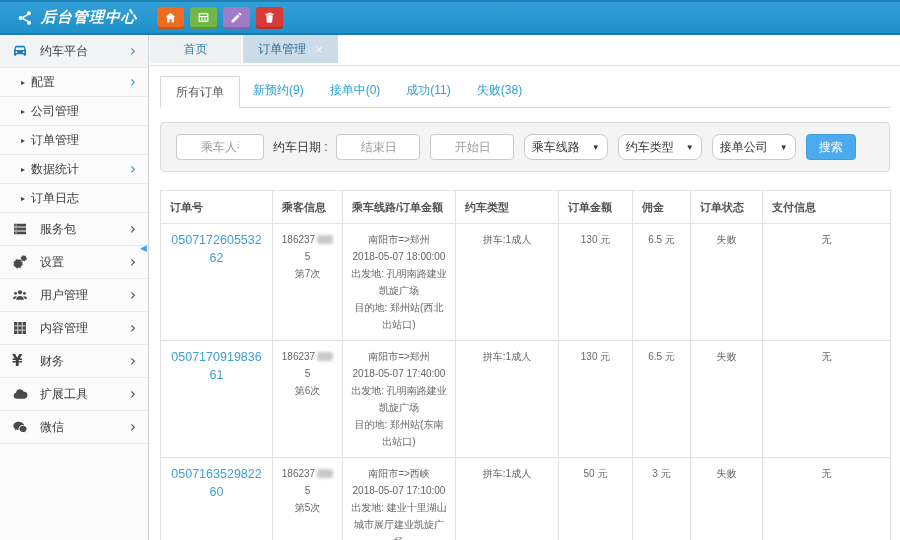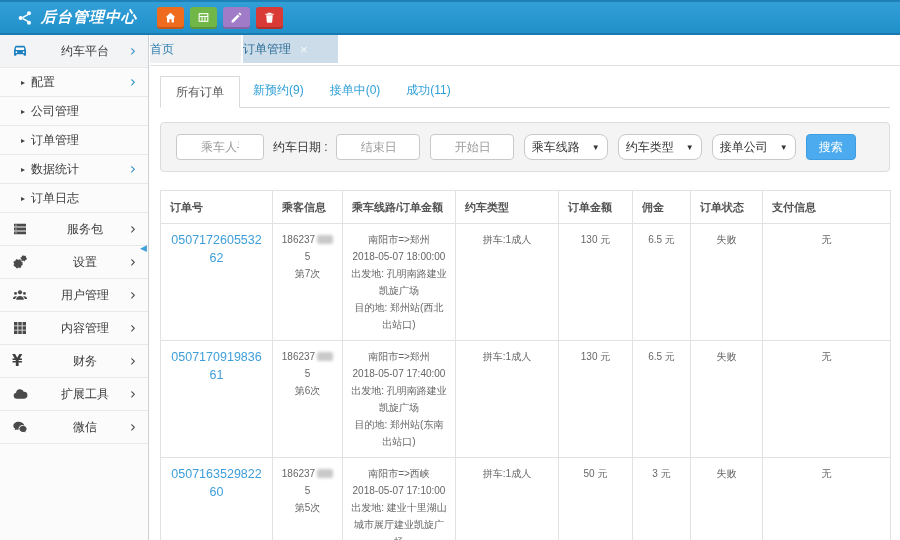--- a/index.html
+++ b/index.html
@@ -19,38 +19,38 @@
   .hbtns{ display:flex; margin-left:14px; }
   .hbtn{ width:27px; height:22px; border-radius:3px; margin-left:6px; display:flex;
          align-items:center; justify-content:center; box-shadow:inset 0 -2px rgba(0,0,0,.18); cursor:pointer; }
   .hbtn svg{ width:13px; height:13px; fill:#fff; stroke:none; }
   .hbtn svg.stroked{ fill:none; stroke:#fff; stroke-width:2; }
 
   
   .sidebar{ position:absolute; top:35px; left:0; width:149px; bottom:0;
             background:#fbfbfb; border-right:1px solid #ccd1d4; }
   .side-item{ display:flex; align-items:center; border-bottom:1px solid #e9e9e9; cursor:pointer; background:#fbfbfb; }
-  .side-item.main{ height:33px; padding:0 12px 0 12px;text-align:center; }
+  .side-item.main{ height:33px; padding:0 12px 0 12px; }
   .side-item.sub{ height:29px; padding:0 12px 0 21px; }
   .side-item.main:first-child{ background:#f2f4f5; }
   .s-icon{ width:21px; margin-right:7px; color:#4a4a4a; display:flex; align-items:center; }
   .s-icon svg{ width:16px; height:16px; fill:currentColor; }
   .side-item:first-child .s-icon{ color:#1e7fbe; }
   .yen{ font-size:15px; font-weight:bold; color:#3f3f3f; font-family:"DejaVu Sans",sans-serif; }
   .s-caret{ font-size:8px; color:#3f3f3f; margin-right:6px; }
   .s-label{ flex:1; font-size:12px; color:#3b3b3b; }
   .s-chev{ font-size:15px; line-height:12px; color:#454545; font-family:"DejaVu Sans",sans-serif; }
   .side-item:nth-child(-n+6) .s-chev{ color:#2e8fc6; }
   .collapse-handle{ position:absolute; left:140px; top:243px; font-size:9px; color:#44a0da; z-index:9; cursor:pointer; }
 
   
   .content{ position:absolute; top:35px; left:150px; right:0; bottom:0; background:#fff; overflow:hidden; }
   .tabbar{ height:31px; background:#fff; border-bottom:1px solid #dde1e4; display:flex; }
   .tab{ height:28px; line-height:31px; text-align:center; font-size:12px; cursor:pointer;
-        display:flex; align-items:center; }
+        display:flex; align-items:center; justify-content:center; }
   .tab.home{ width:93px; background:#eef0f1; color:#2f7fae; border-right:2px solid #fff; }
   .tab.current{ width:95px; background:#ccdde9; color:#2d6d99; }
   .tab-close{ margin-left:9px; color:#f2f7fa; font-size:13px; line-height:13px; cursor:pointer; }
 
   .panel{ padding:9px 10px 0 10px; }
 
   
   .order-tabs{ display:flex; align-items:flex-end; border-bottom:1px solid #d9d9d9; padding:0; }
   .order-tab{ font-size:12px; cursor:pointer; }
   .order-tab.active{ background:#fff; border:1px solid #d9d9d9; border-bottom-color:#fff;
@@ -256,20 +256,21 @@
         <span class="tab-close">×</span>
       </div>
     </div>
 
   <div class="panel">
     <div class="order-tabs">
         <div class="order-tab active">所有订单</div>
         <div class="order-tab link">新预约(9)</div>
         <div class="order-tab link">接单中(0)</div>
         <div class="order-tab link">成功(11)</div>
+        <div class="order-tab link">失败(38)</div>
       </div>
 
     <div class="filter-box">
       <input class="f-input phone" placeholder="乘车人手机号" style="">
       <span class="f-label">约车日期 :</span>
       <input class="f-input date" placeholder="结束日期" style="">
       <input class="f-input date" placeholder="开始日期" style="">
       <div class="f-select">
         <span>乘车线路</span>
         <span class="arr">▼</span>

